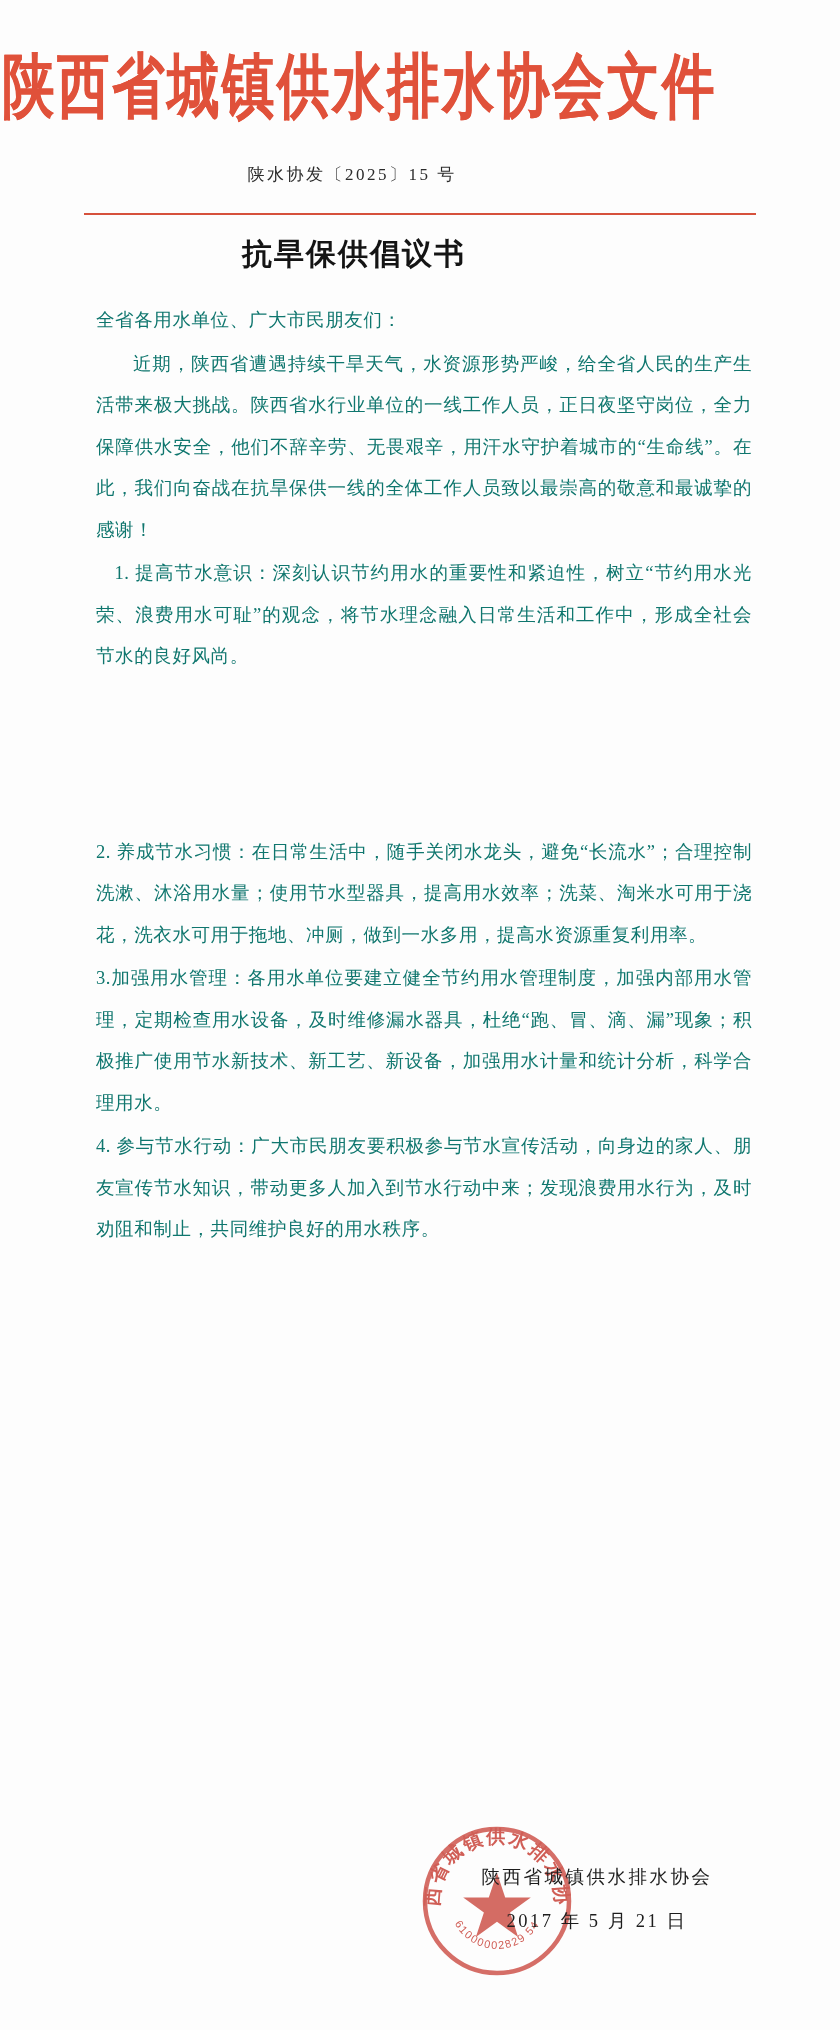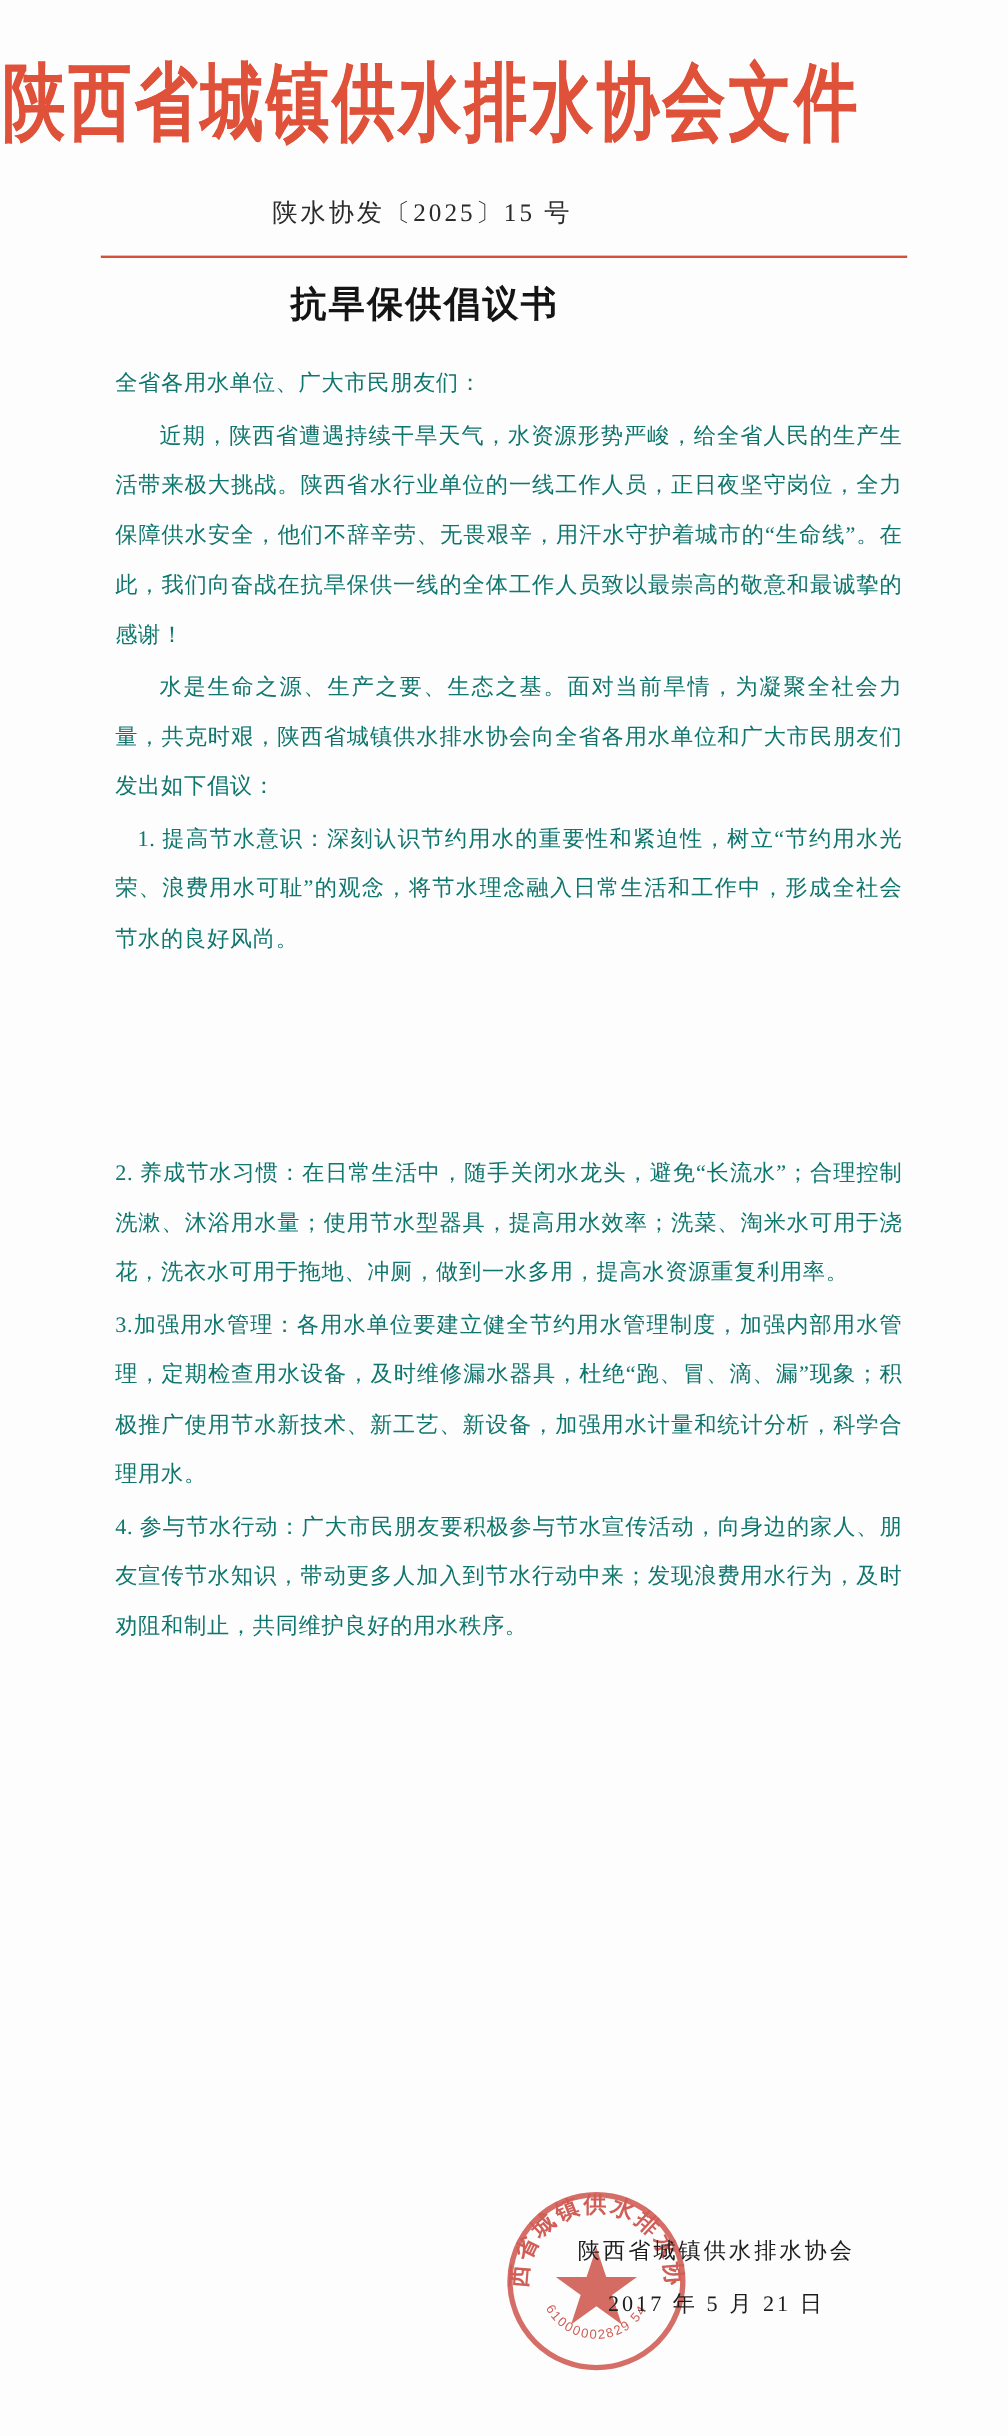--- a/index.html
+++ b/index.html
@@ -47,21 +47,21 @@
     text-shadow: 0.5px 0 0 #e0513a;
   }
 
   
   #doc-number {
     position: absolute;
     left: 0;
     top: 163px;
     width: 704px;
     text-align: center;
-    font-size: 21px;
+    font-size: 17px;
     letter-spacing: 2.5px;
     color: #2b2b2b;
     font-family: "Liberation Serif", "DejaVu Serif", serif;
   }
 
   
   #red-divider {
     position: absolute;
     left: 84px;
     top: 213px;
@@ -159,21 +159,20 @@
   <div id="red-divider"></div>
 
   <div id="doc-title">抗旱保供倡议书</div>
 
   <div id="doc-body">
 
     <p class="para">全省各用水单位、广大市民朋友们：</p>
 
     <p class="para indent">近期，陕西省遭遇持续干旱天气，水资源形势严峻，给全省人民的生产生活带来极大挑战。陕西省水行业单位的一线工作人员，正日夜坚守岗位，全力保障供水安全，他们不辞辛劳、无畏艰辛，用汗水守护着城市的“生命线”。在此，我们向奋战在抗旱保供一线的全体工作人员致以最崇高的敬意和最诚挚的感谢！</p>
 
-    <p class="para indent">水是生命之源、生产之要、生态之基。面对当前旱情，为凝聚全社会力量，共克时艰，陕西省城镇供水排水协会向全省各用水单位和广大市民朋友们发出如下倡议：</p>
 
     <p class="para list-item">1. 提高节水意识：深刻认识节约用水的重要性和紧迫性，树立“节约用水光荣、浪费用水可耻”的观念，将节水理念融入日常生活和工作中，形成全社会节水的良好风尚。</p>
 
     <div class="page-gap"></div>
 
     <p class="para list-item-tight">2. 养成节水习惯：在日常生活中，随手关闭水龙头，避免“长流水”；合理控制洗漱、沐浴用水量；使用节水型器具，提高用水效率；洗菜、淘米水可用于浇花，洗衣水可用于拖地、冲厕，做到一水多用，提高水资源重复利用率。</p>
 
     <p class="para list-item-tight">3.加强用水管理：各用水单位要建立健全节约用水管理制度，加强内部用水管理，定期检查用水设备，及时维修漏水器具，杜绝“跑、冒、滴、漏”现象；积极推广使用节水新技术、新工艺、新设备，加强用水计量和统计分析，科学合理用水。</p>
 
     <p class="para list-item-tight">4. 参与节水行动：广大市民朋友要积极参与节水宣传活动，向身边的家人、朋友宣传节水知识，带动更多人加入到节水行动中来；发现浪费用水行为，及时劝阻和制止，共同维护良好的用水秩序。</p>

